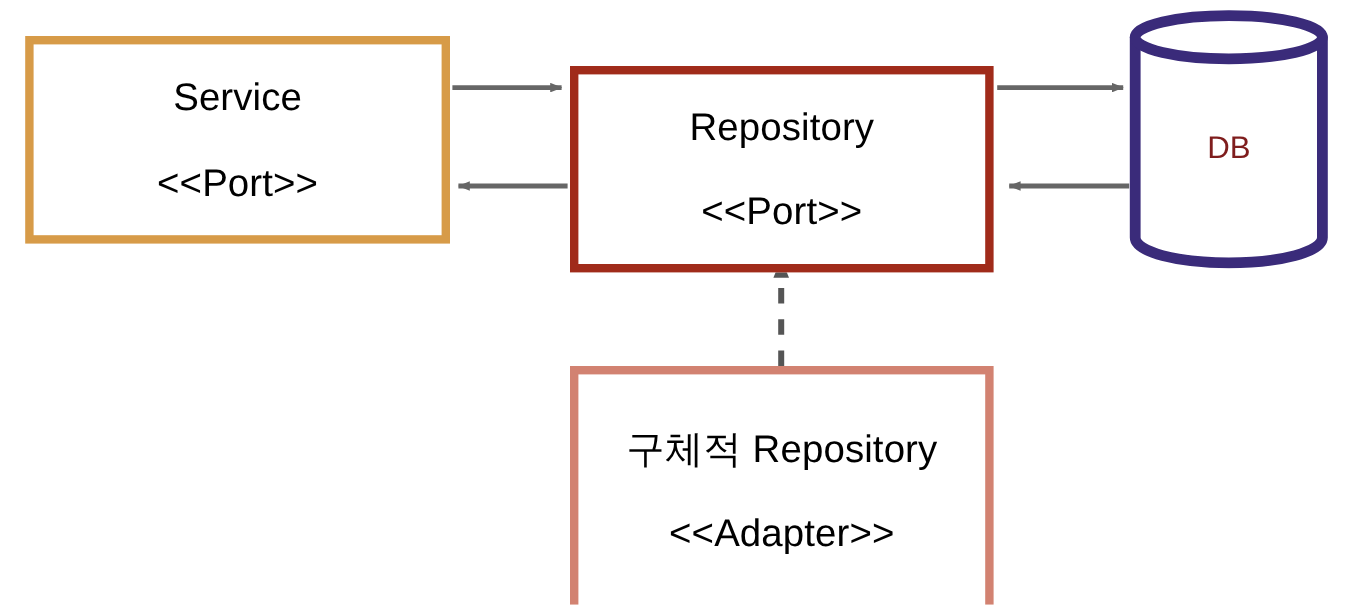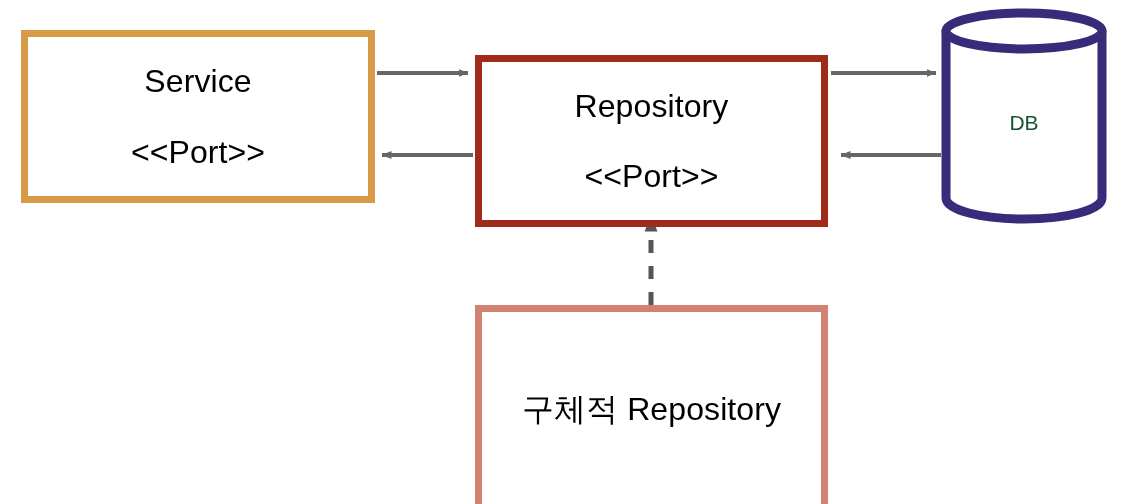--- a/index.html
+++ b/index.html
@@ -81,22 +81,22 @@
   }
   #node-db .db-label {
     position: absolute;
     left: 0;
     top: 0;
     width: 172px;
     height: 216px;
     display: flex;
     align-items: center;
     justify-content: center;
-    font-size: 21px;
-    color: #14532d;
+    font-size: 26px;
+    color: #7f1d1d;
     padding-top: 14px;
     box-sizing: border-box;
   }
 
   
   #connectors {
     position: absolute;
     left: 0;
     top: 0;
     width: 1136px;
@@ -138,20 +138,21 @@
     <span class="line2">&lt;&lt;Port&gt;&gt;</span>
   </div>
 
   <div class="node" id="node-repository">
     <span class="line1">Repository</span>
     <span class="line2">&lt;&lt;Port&gt;&gt;</span>
   </div>
 
   <div class="node" id="node-adapter">
     <span class="line1">구체적 Repository</span>
+    <span class="line2">&lt;&lt;Adapter&gt;&gt;</span>
   </div>
 
   <div id="node-db">
     <svg width="172" height="216" viewBox="0 0 172 216">
 
       <path d="M8,23 L8,190 C8,202 43,211 86,211 C129,211 164,202 164,190 L164,23" fill="#ffffff" stroke="#3a2b7a" stroke-width="9" stroke-linecap="round" stroke-linejoin="round"></path>
 
       <ellipse cx="86" cy="23" rx="78" ry="18" fill="#ffffff" stroke="#3a2b7a" stroke-width="9"></ellipse>
     </svg>
     <div class="db-label">DB</div>

